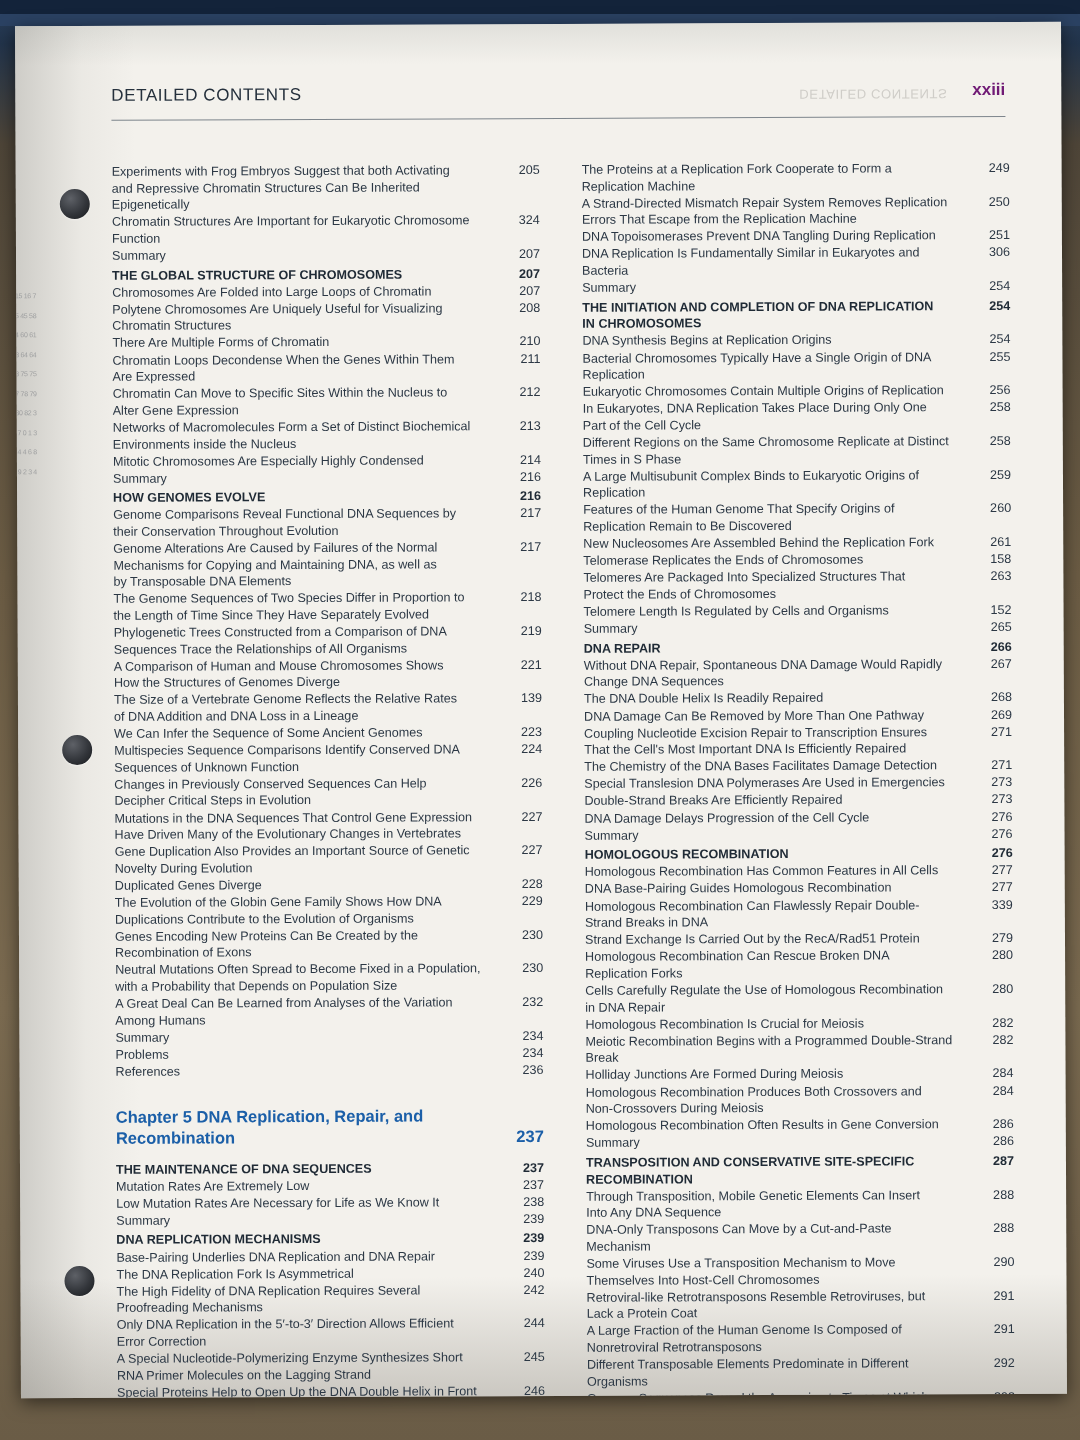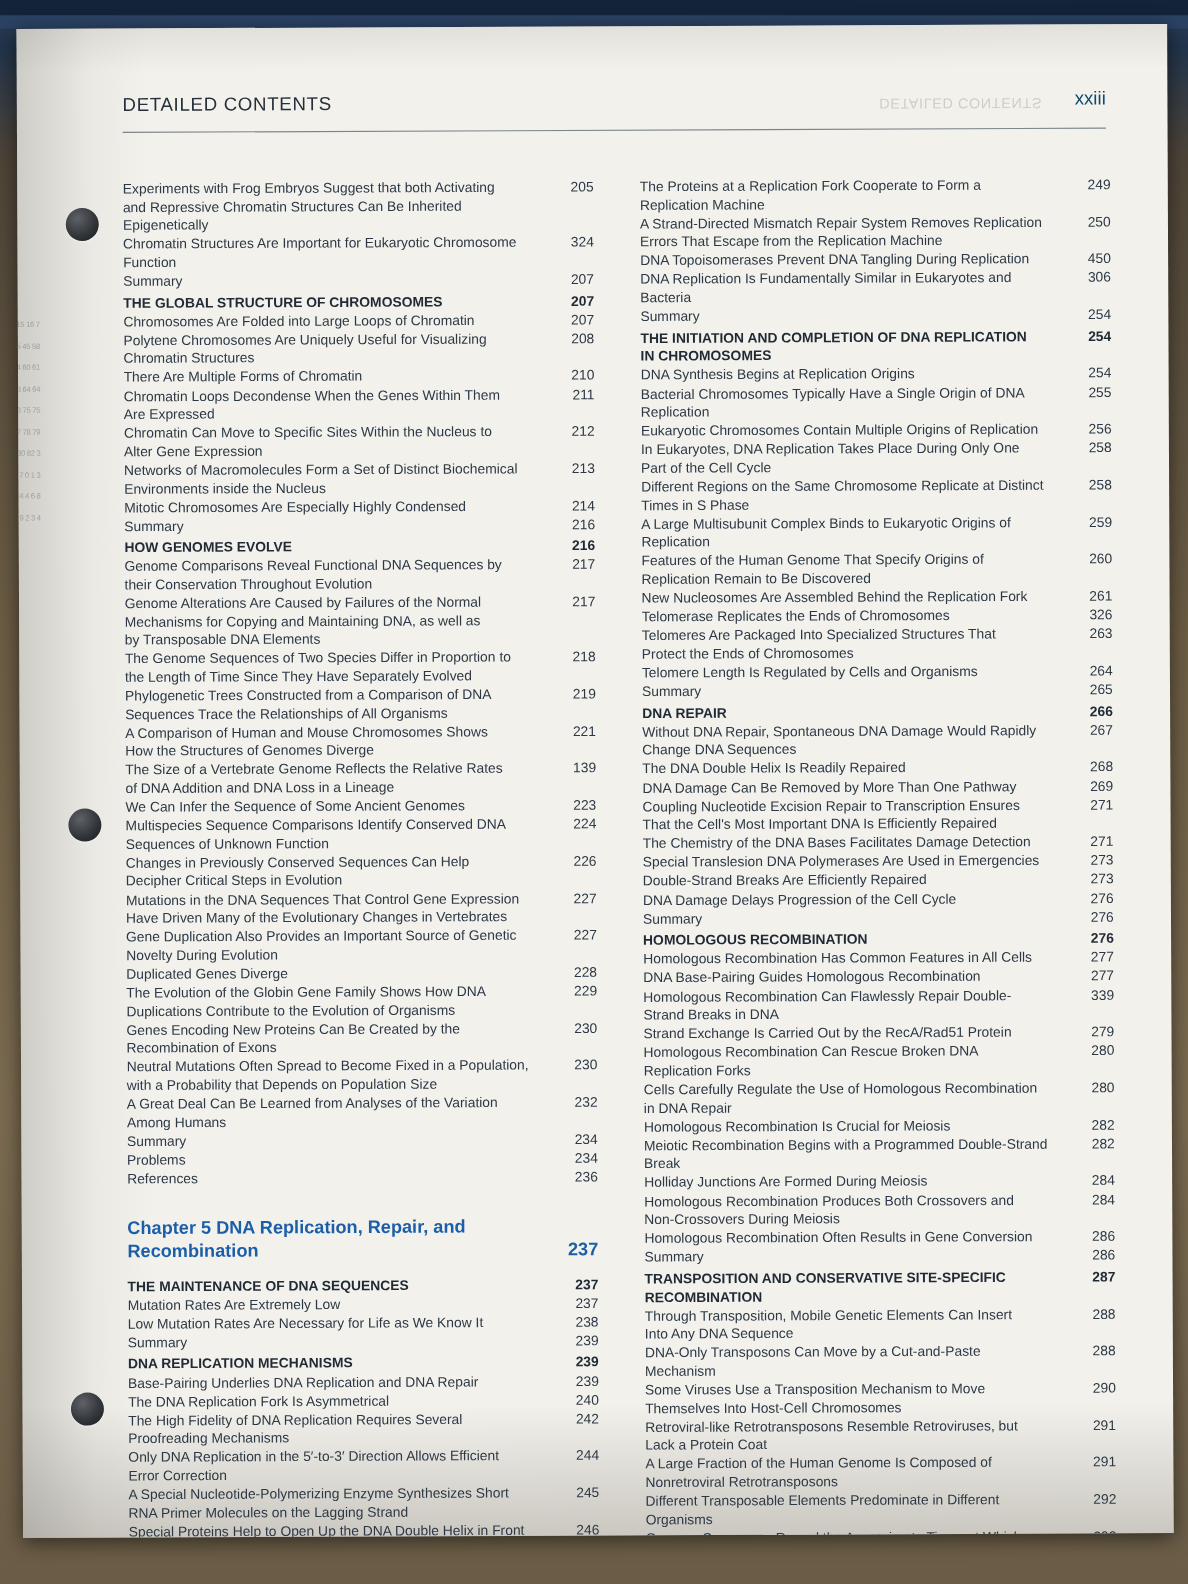--- a/index.html
+++ b/index.html
@@ -107,22 +107,22 @@
     position: absolute;
     left: 0; top: 0;
     font-size: 17px;
     letter-spacing: 0.6px;
     color: #25303c;
   }
   .header-folio {
     position: absolute;
     right: 0; top: -2px;
     font-size: 17px;
-    font-weight: normal;
-    color: #0c4a6e;
+    font-weight: bold;
+    color: #701a75;
   }
   .header-ghost {
     position: absolute;
     right: 58px; top: 4px;
     font-size: 13px;
     color: #cfcdc8;
     letter-spacing: 0.6px;
     transform: scaleY(-1);
   }
   .header-rule {
@@ -467,21 +467,21 @@
     Replication Machine</div>
           <div class="pg">249</div>
         </div>
         <div class="entry">
           <div class="txt">A Strand-Directed Mismatch Repair System Removes Replication
     Errors That Escape from the Replication Machine</div>
           <div class="pg">250</div>
         </div>
         <div class="entry">
           <div class="txt">DNA Topoisomerases Prevent DNA Tangling During Replication</div>
-          <div class="pg">450</div>
+          <div class="pg">251</div>
         </div>
         <div class="entry">
           <div class="txt">DNA Replication Is Fundamentally Similar in Eukaryotes and
     Bacteria</div>
           <div class="pg">306</div>
         </div>
         <div class="entry">
           <div class="txt">Summary</div>
           <div class="pg">254</div>
         </div>
@@ -522,30 +522,30 @@
           <div class="txt">Features of the Human Genome That Specify Origins of
     Replication Remain to Be Discovered</div>
           <div class="pg">260</div>
         </div>
         <div class="entry">
           <div class="txt">New Nucleosomes Are Assembled Behind the Replication Fork</div>
           <div class="pg">261</div>
         </div>
         <div class="entry">
           <div class="txt">Telomerase Replicates the Ends of Chromosomes</div>
-          <div class="pg">326</div>
+          <div class="pg">158</div>
         </div>
         <div class="entry">
           <div class="txt">Telomeres Are Packaged Into Specialized Structures That
     Protect the Ends of Chromosomes</div>
           <div class="pg">263</div>
         </div>
         <div class="entry">
           <div class="txt">Telomere Length Is Regulated by Cells and Organisms</div>
-          <div class="pg">264</div>
+          <div class="pg">152</div>
         </div>
         <div class="entry">
           <div class="txt">Summary</div>
           <div class="pg">265</div>
         </div>
         <div class="entry head">
           <div class="txt">DNA REPAIR</div>
           <div class="pg">266</div>
         </div>
         <div class="entry">

